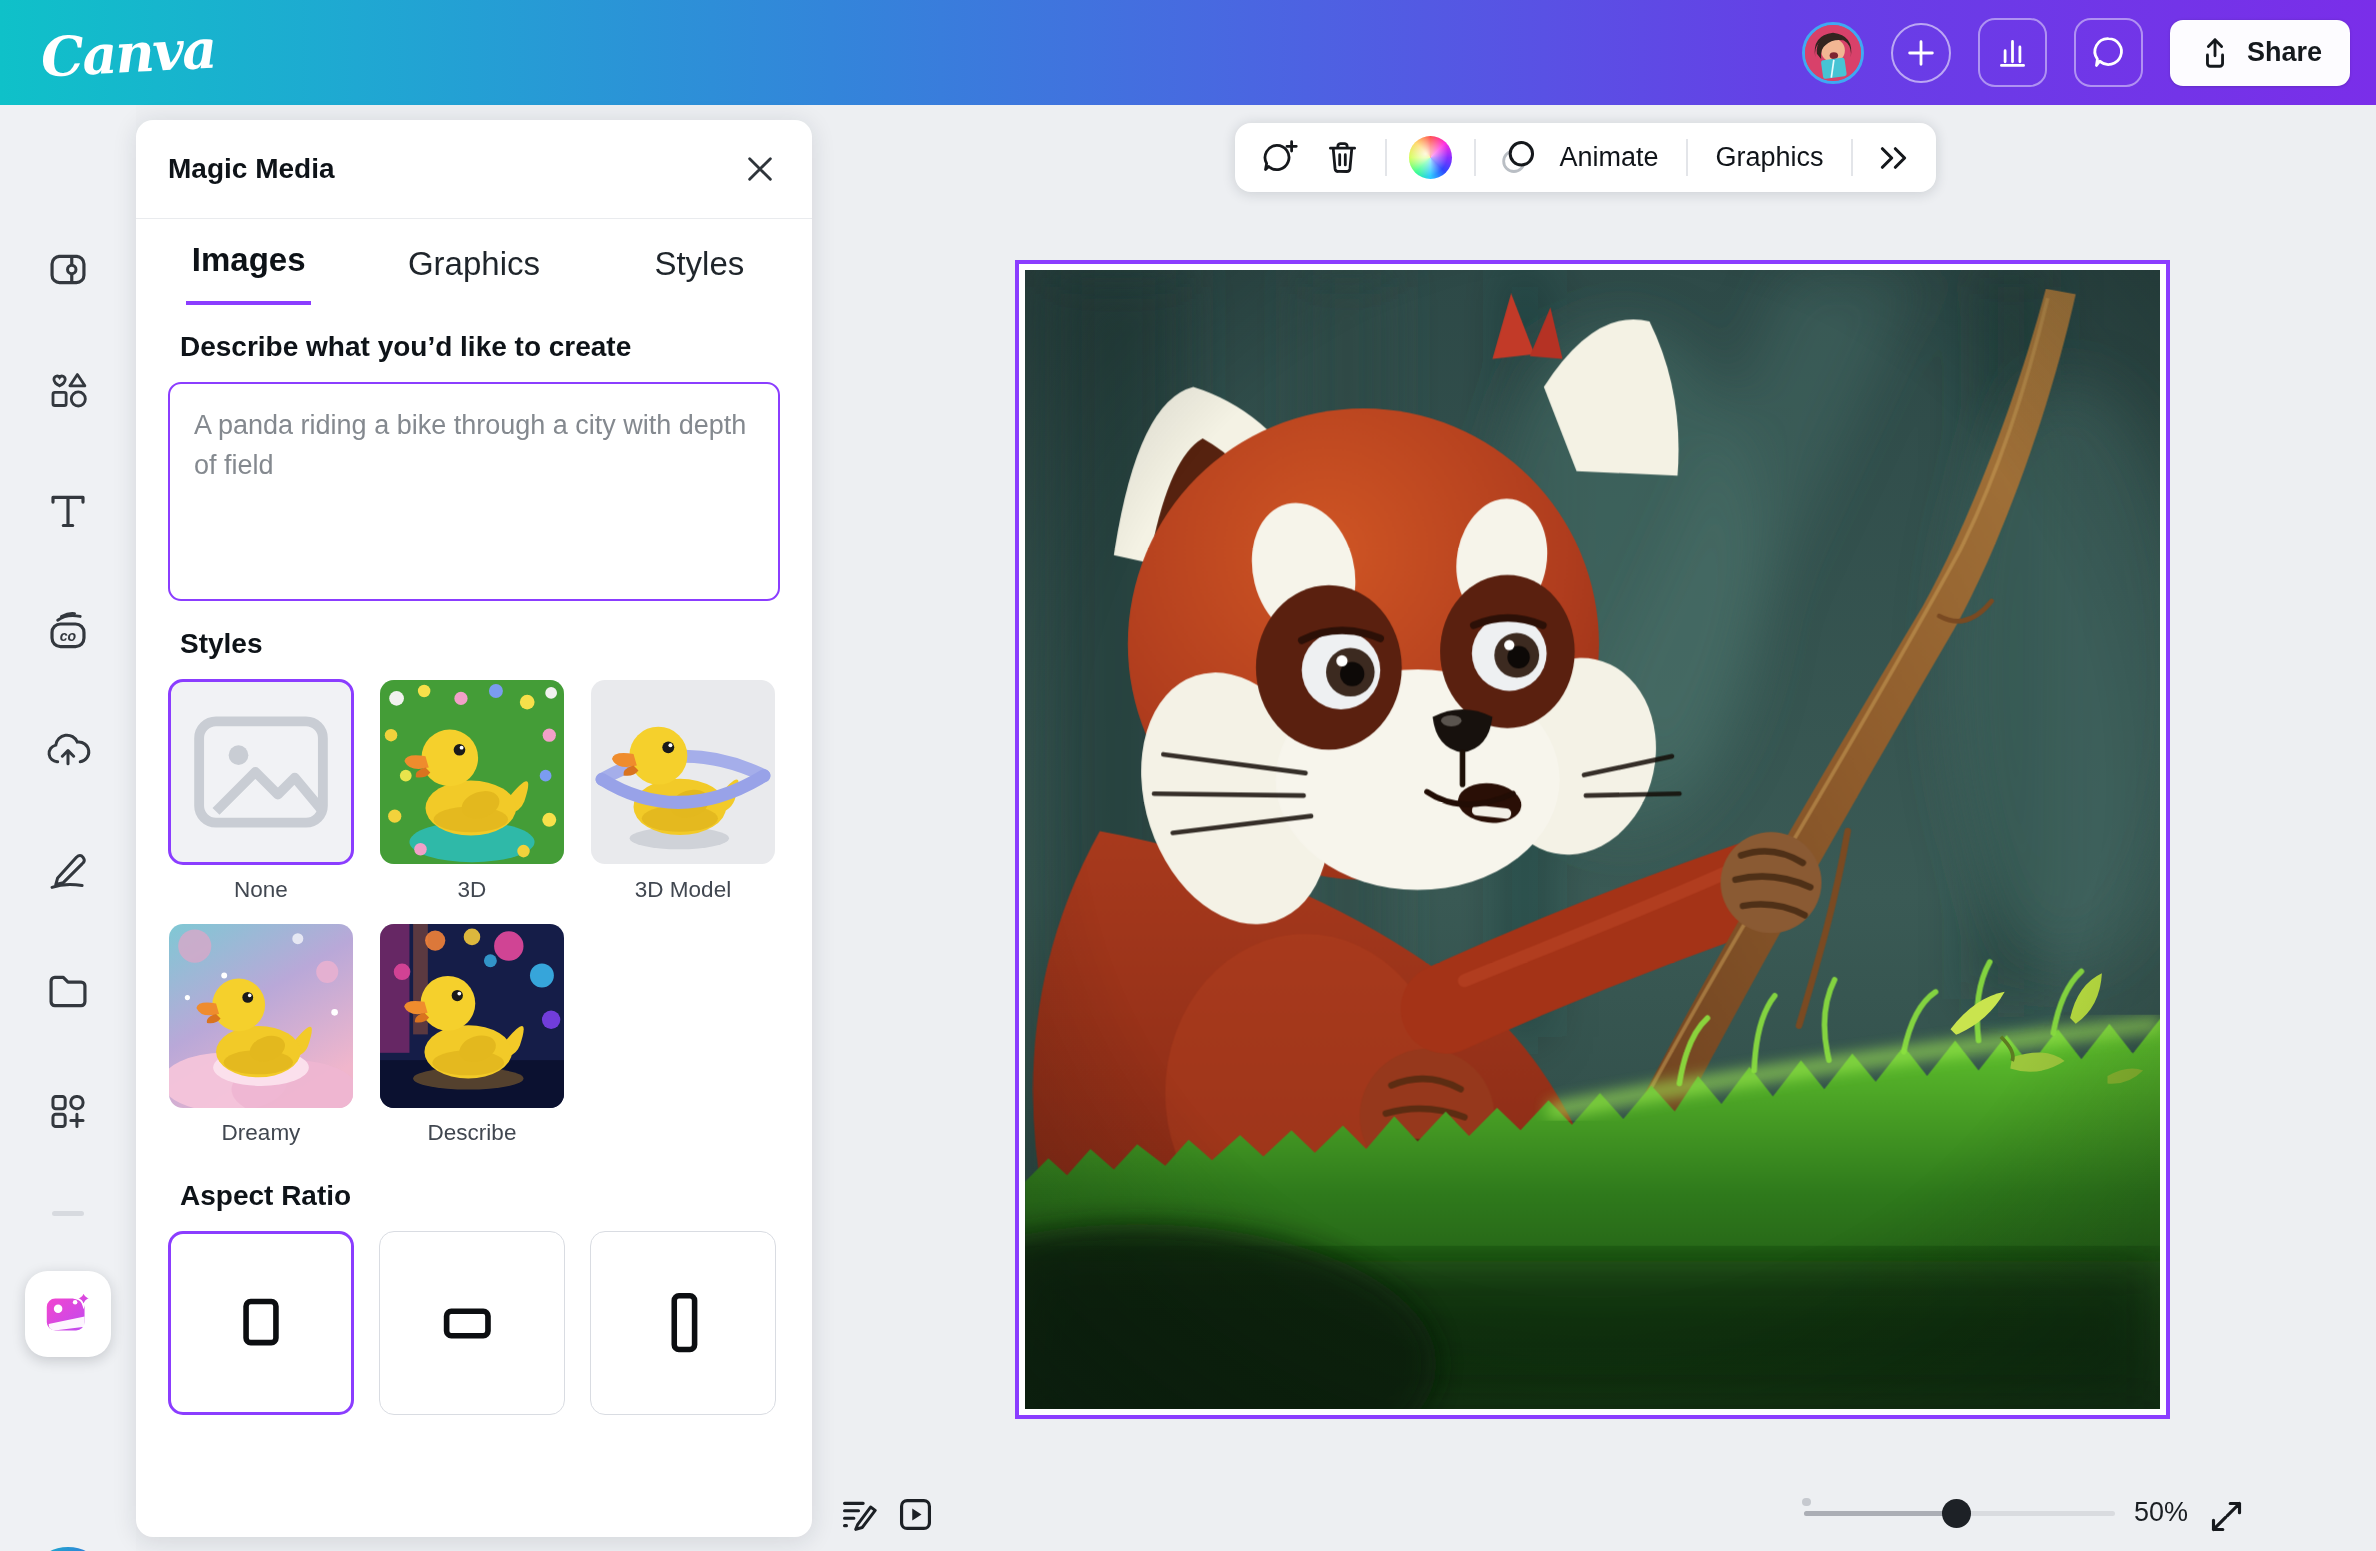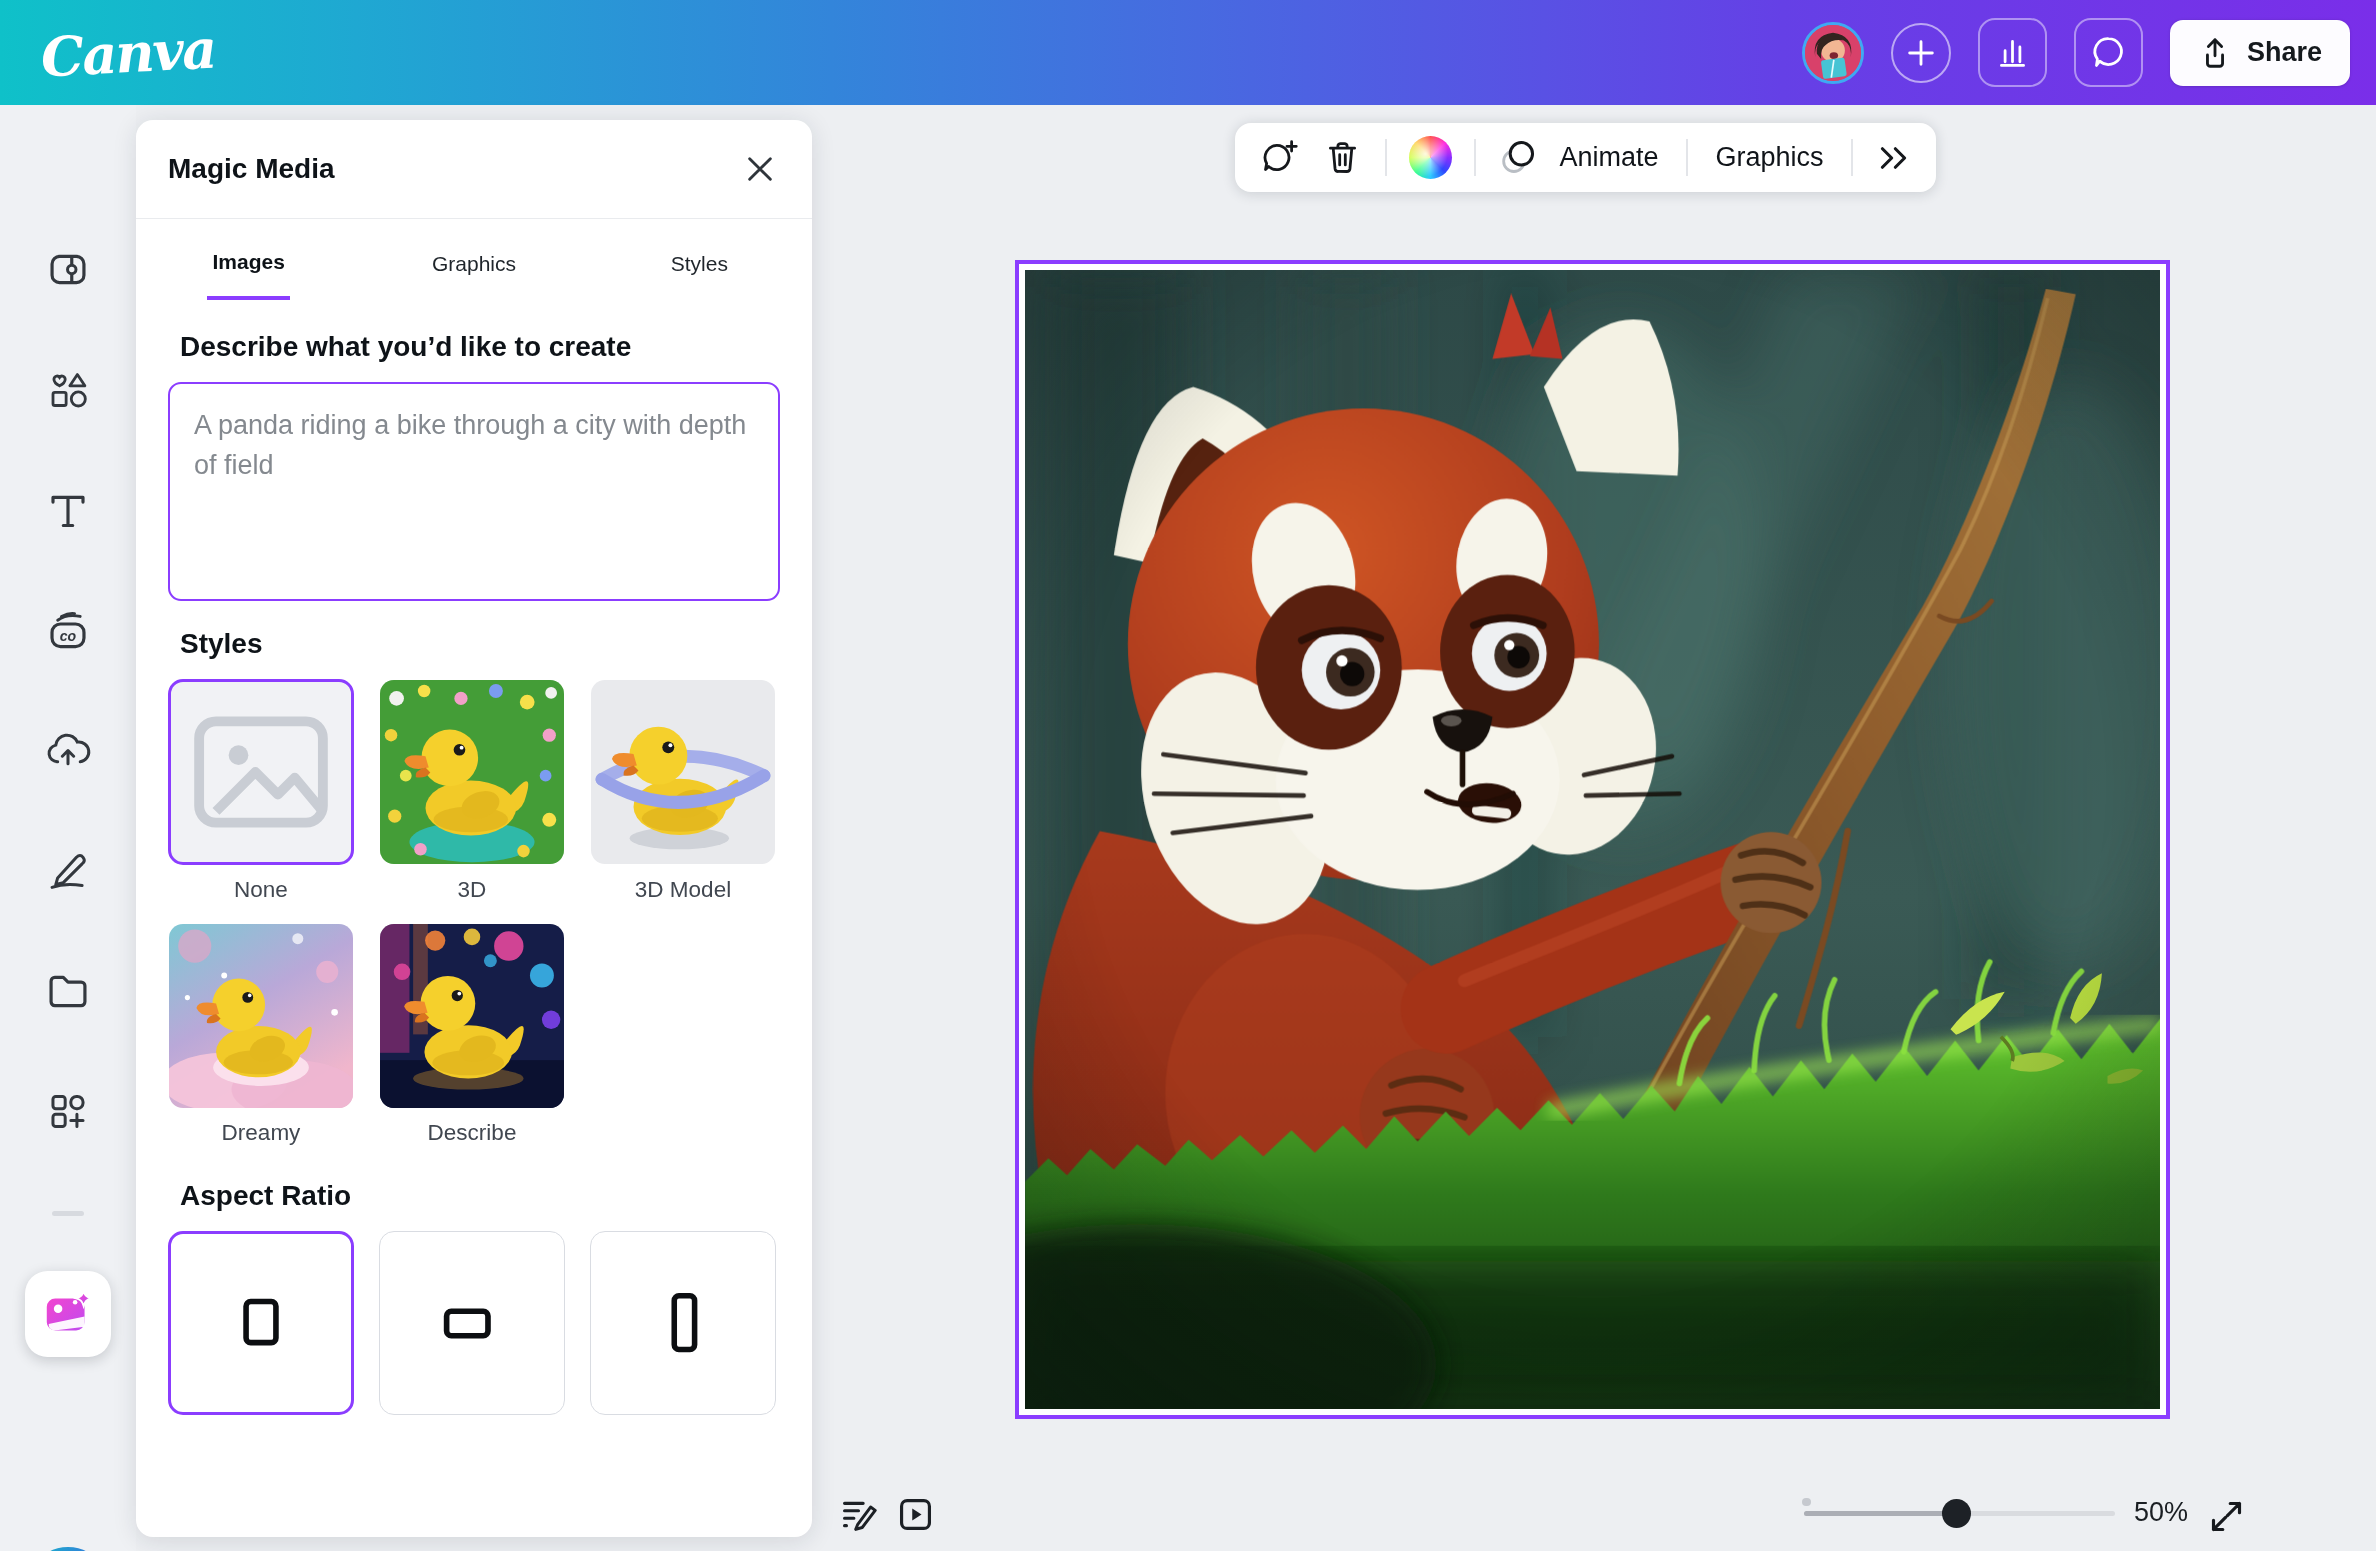--- a/index.html
+++ b/index.html
@@ -36,21 +36,21 @@
   .ai-bubble{width:86px;height:86px;display:flex;align-items:center;justify-content:center;}
 
   
   .panel{position:absolute;left:136px;top:120px;width:676px;height:1417px;background:#fff;border-radius:17px;
     box-shadow:0 3.7px 24px rgba(25,35,50,.12);overflow:hidden;}
   .panel-header{height:99px;display:flex;align-items:center;justify-content:space-between;
     padding:15px 32px;border-bottom:1.9px solid #e9ebee;}
   .panel-title{font-size:28px;font-weight:700;color:#0e1318;}
   .close-btn{width:41px;height:41px;display:flex;align-items:center;justify-content:center;border-radius:7.5px;}
   .tabs{display:flex;height:86px;align-items:center;}
-  .tab{flex:1;text-align:center;font-size:21px;color:#1f252b;height:100%;display:flex;align-items:center;justify-content:center;}
+  .tab{flex:1;text-align:center;font-size:33px;color:#1f252b;height:100%;display:flex;align-items:flex-end;justify-content:center;}
   .tab .tlabel{padding:26px 5.6px 22.5px;}
   .tab.active{font-weight:600;color:#0d1217;}
   .tab.active .tlabel{border-bottom:4.2px solid var(--accent);}
   .panel-body{padding:9.4px 32px 0;}
   .sec-label{font-size:28px;font-weight:700;color:#0e1318;margin:24px 12px 19px;}
   .prompt{width:100%;height:219px;border:2.8px solid var(--accent);border-radius:13px;resize:none;
     font-family:"Liberation Sans",sans-serif;font-size:27px;line-height:1.5;color:#30353c;padding:20.6px 24px;outline:none;}
   .prompt::placeholder{color:#84898f;}
   .styles-grid{display:grid;grid-template-columns:repeat(3,186px);column-gap:25px;row-gap:20.6px;}
   .style-cell{display:flex;flex-direction:column;align-items:center;gap:11.2px;}

